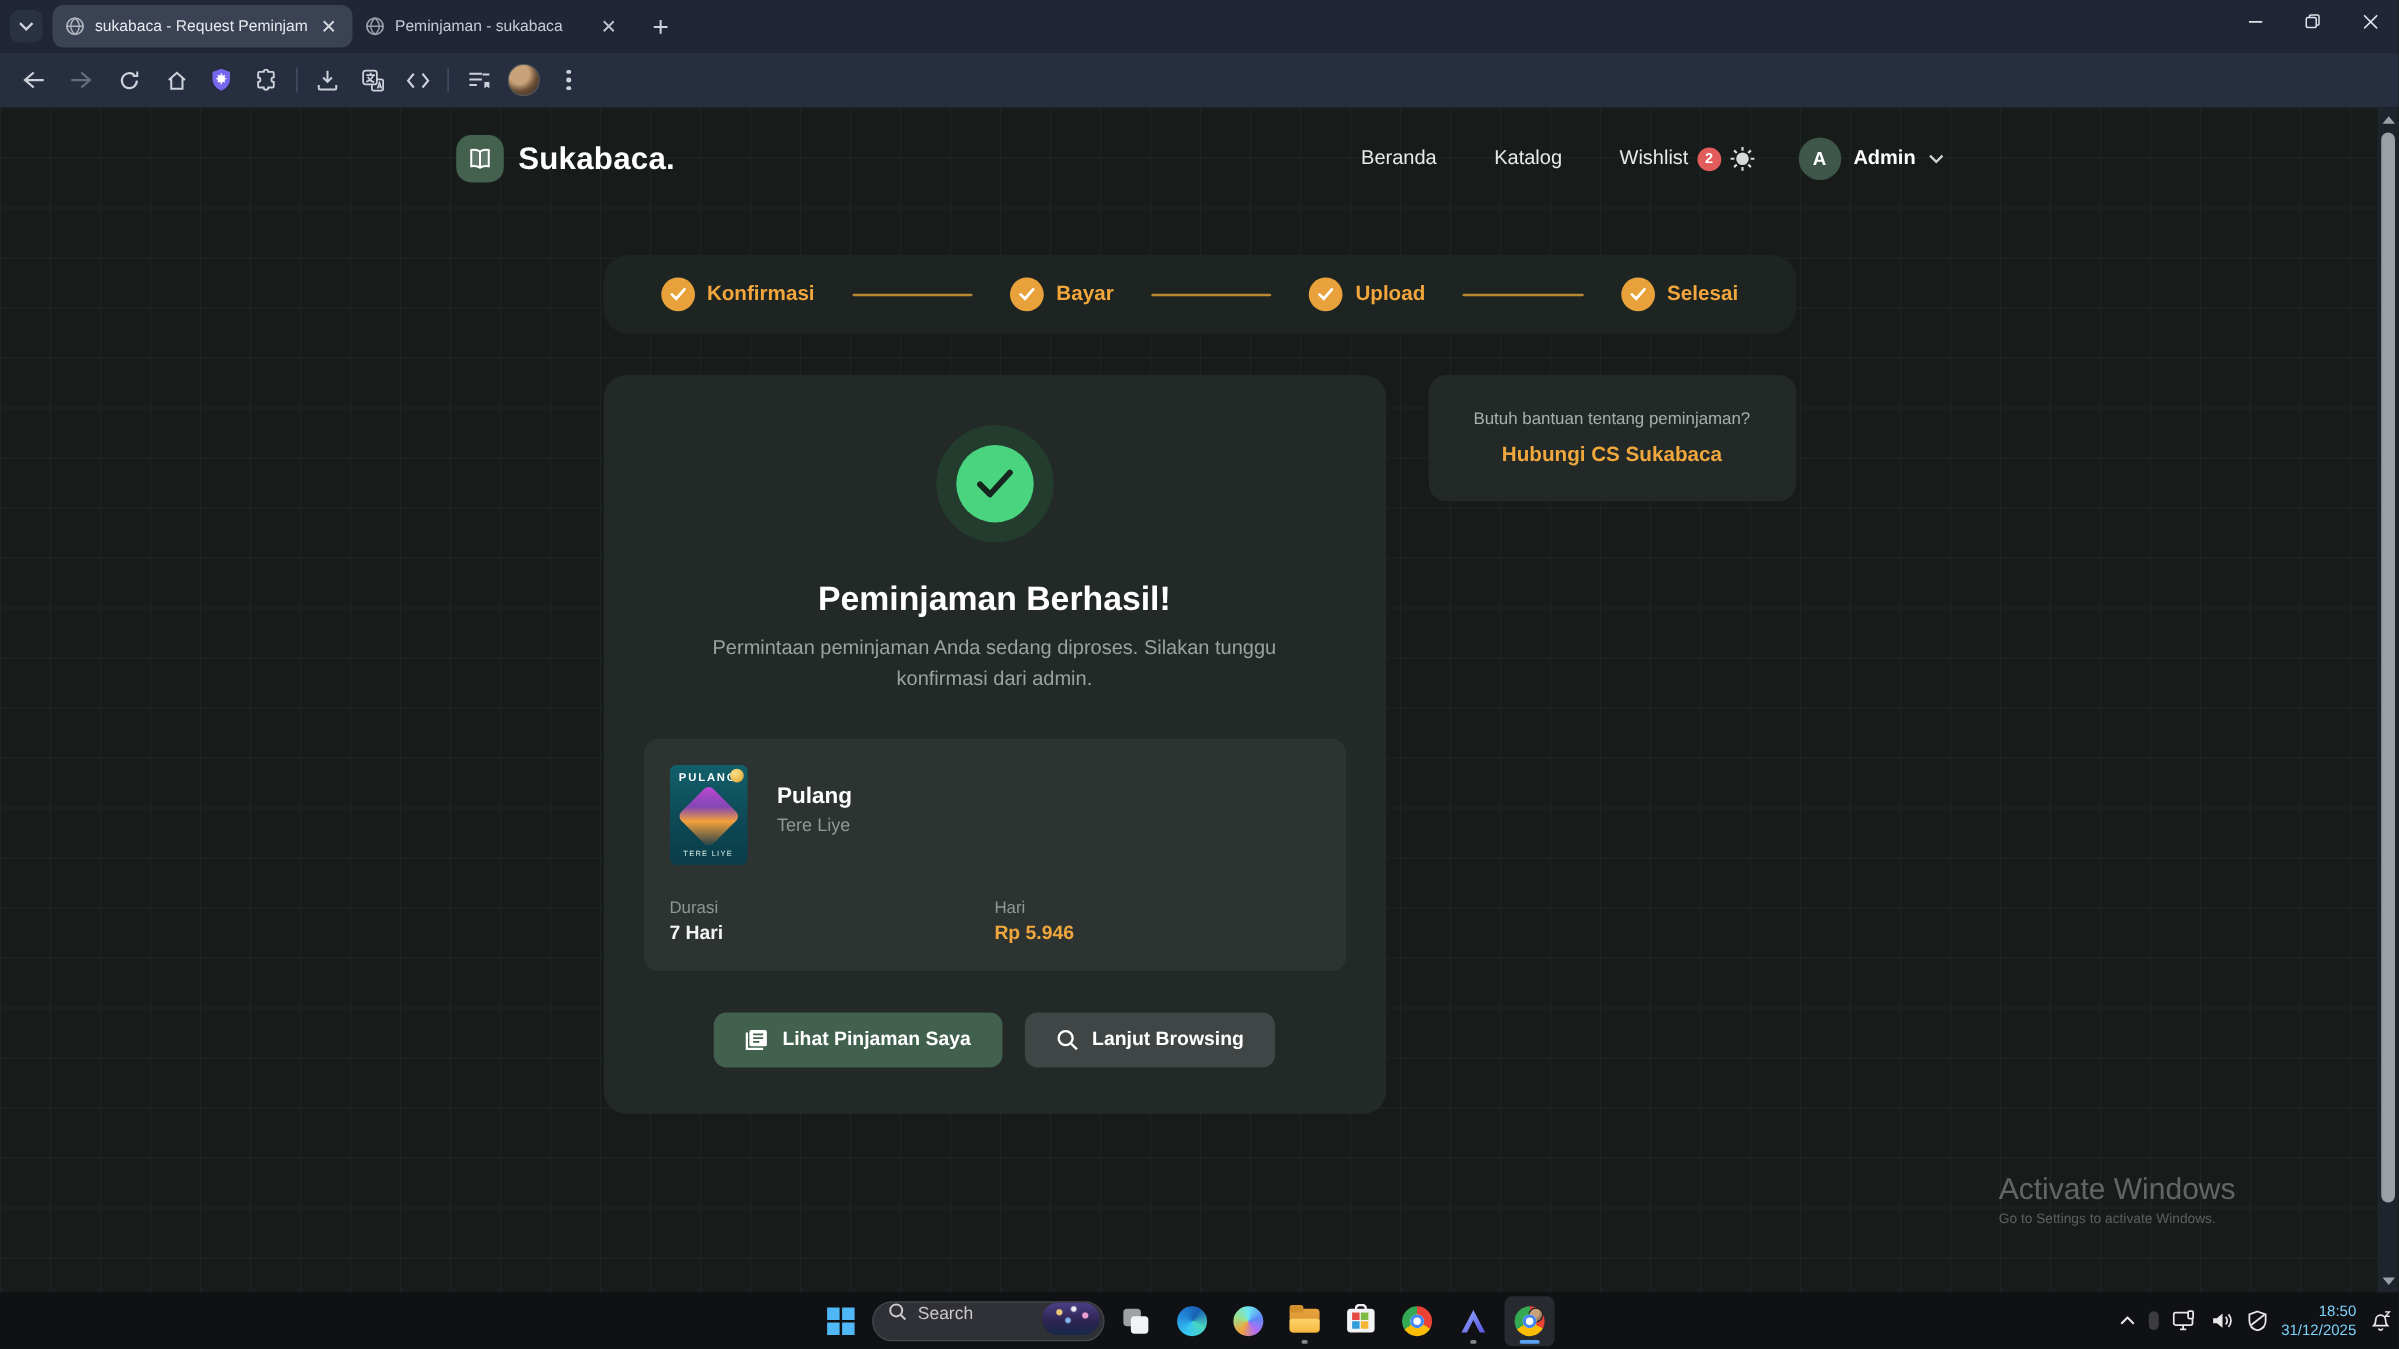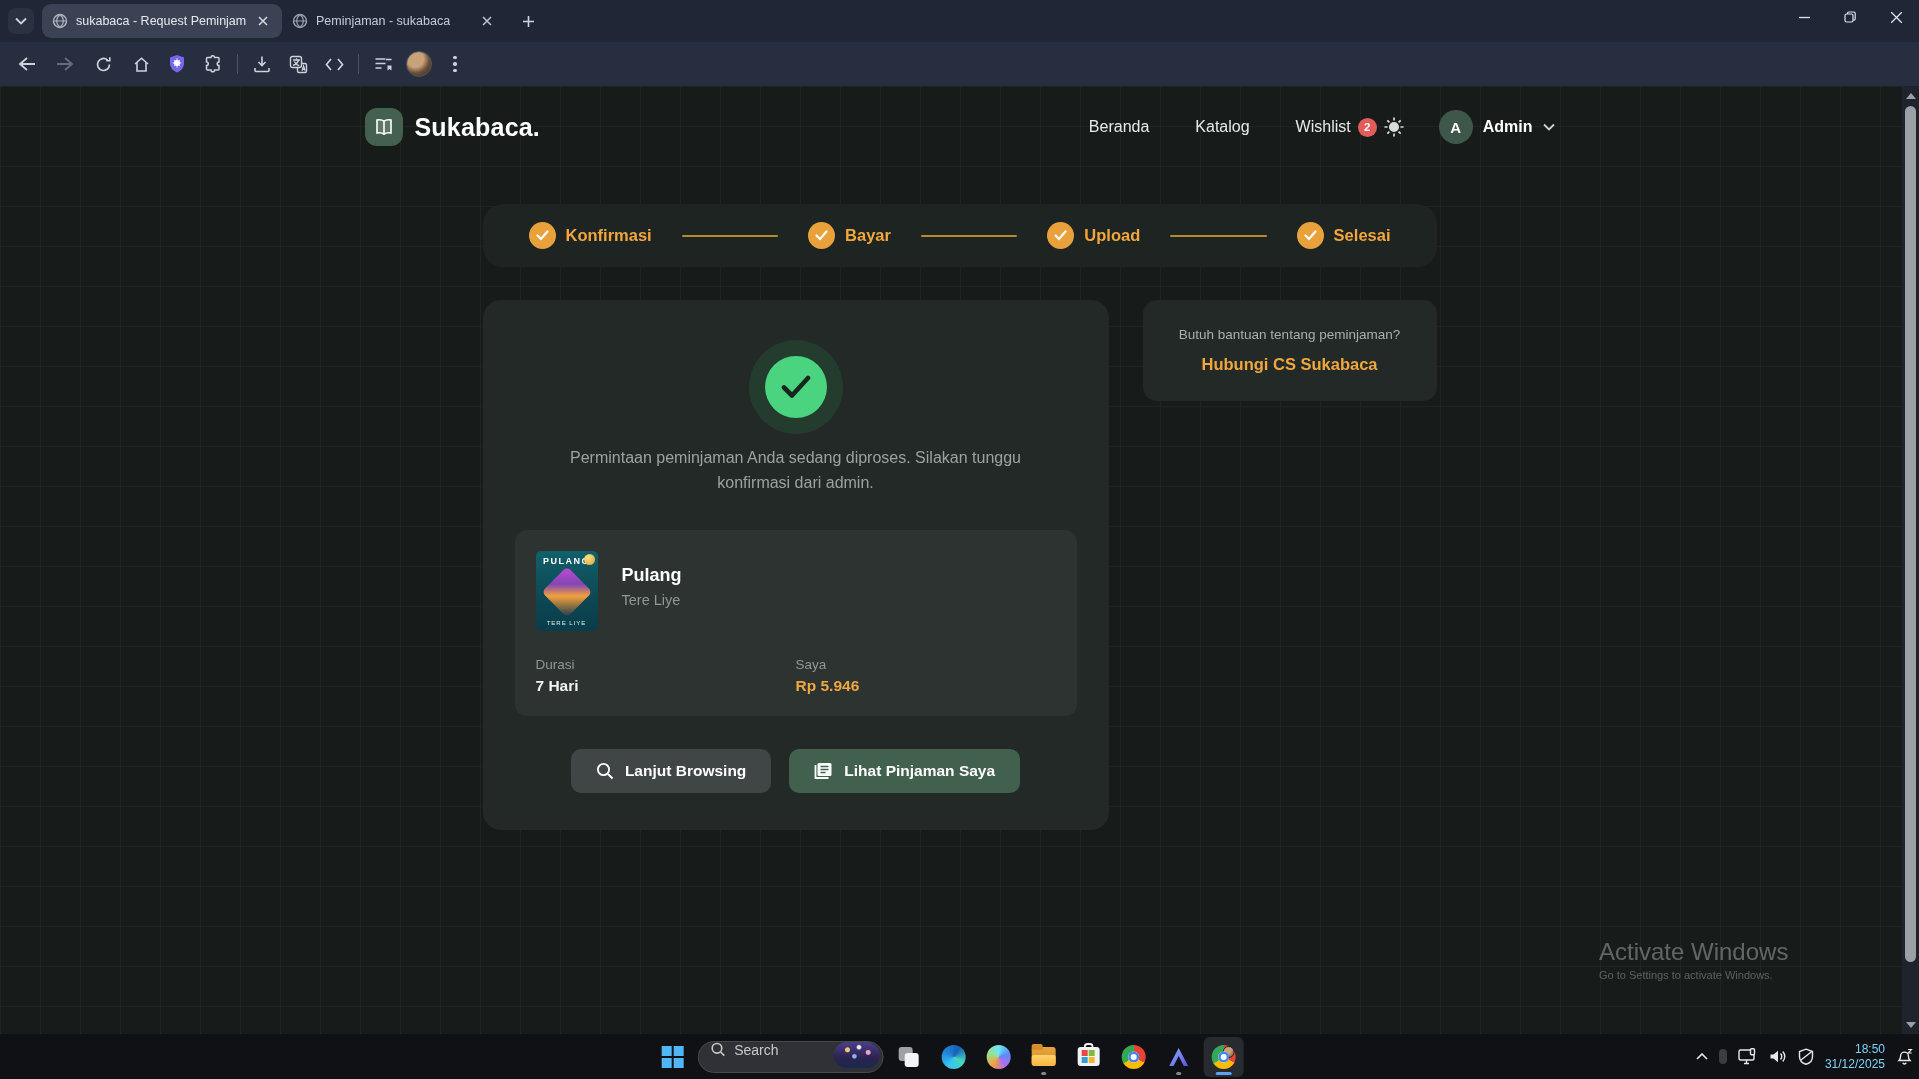--- a/index.html
+++ b/index.html
@@ -361,20 +361,21 @@
 
     <div class="cards-row">
       <section class="success-card">
         <div class="halo">
           <div class="check-circle">
             <svg width="30" height="24" viewBox="0 0 30 24">
                 <path d="M3 12.5 11 20.5 27 3" fill="none" stroke="#16261e" stroke-width="4.6" stroke-linecap="round" stroke-linejoin="round"></path>
               </svg>
           </div>
         </div>
+        <h1 class="success-title">Peminjaman Berhasil!</h1>
         <p class="success-sub">Permintaan peminjaman Anda sedang diproses. Silakan tunggu konfirmasi dari admin.</p>
 
         <div class="book-item">
           <div class="item-top">
             <div class="cover">
               <span class="cover-badge"></span>
               <div class="cover-title">PULANG</div>
               <div class="cover-art"></div>
               <div class="cover-author">TERE LIYE</div>
             </div>
@@ -382,41 +383,41 @@
               <div class="book-title">Pulang</div>
               <div class="book-author">Tere Liye</div>
             </div>
           </div>
           <div class="item-fields">
             <div class="field">
               <div class="field-label">Durasi</div>
               <div class="field-value">7 Hari</div>
             </div>
             <div class="field">
-              <div class="field-label">Saya</div>
+              <div class="field-label">Hari</div>
               <div class="field-value orange">Rp 5.946</div>
             </div>
           </div>
         </div>
 
         <div class="actions">
-          <button class="btn secondary">
-            <svg width="18" height="18" viewBox="0 0 18 18" fill="none" stroke="#fff" stroke-width="1.9">
-                <circle cx="7.5" cy="7.5" r="5.6"></circle>
-                <path d="M12 12l4.5 4.5"></path>
-              </svg>
-            <span>Lanjut Browsing</span>
-          </button>
           <button class="btn primary">
             <svg width="19" height="17" viewBox="0 0 19 17" fill="none">
                 <rect x="3.5" y="1" width="14" height="13" rx="1.5" fill="#fff"></rect>
                 <path d="M6.5 4.5h8M6.5 7.5h8M6.5 10.5h5" stroke="#41604d" stroke-width="1.4"></path>
                 <path d="M1.5 3v13h13" stroke="#fff" stroke-width="1.8"></path>
               </svg>
             <span>Lihat Pinjaman Saya</span>
+          </button>
+          <button class="btn secondary">
+            <svg width="18" height="18" viewBox="0 0 18 18" fill="none" stroke="#fff" stroke-width="1.9">
+                <circle cx="7.5" cy="7.5" r="5.6"></circle>
+                <path d="M12 12l4.5 4.5"></path>
+              </svg>
+            <span>Lanjut Browsing</span>
           </button>
         </div>
       </section>
 
       <aside class="help-card">
         <div class="help-q">Butuh bantuan tentang peminjaman?</div>
         <div class="help-link">Hubungi CS Sukabaca</div>
       </aside>
     </div>
 

